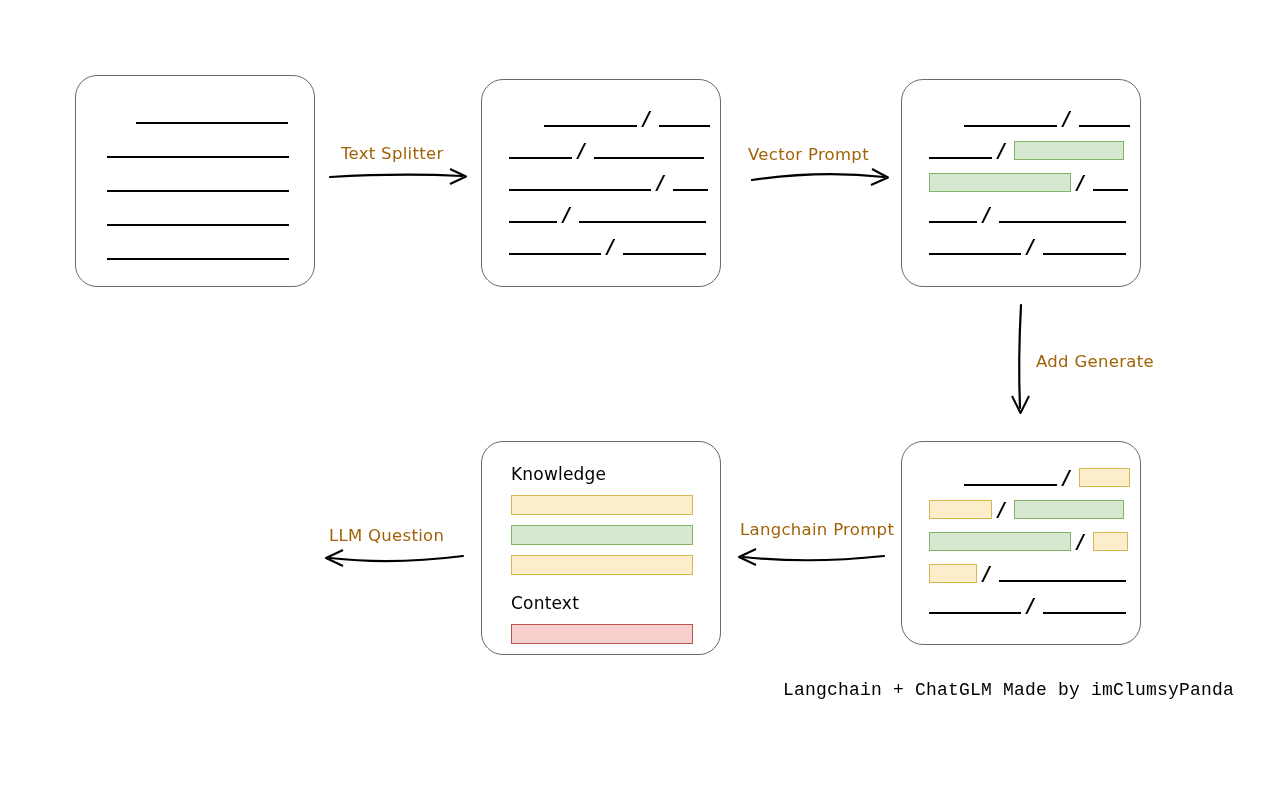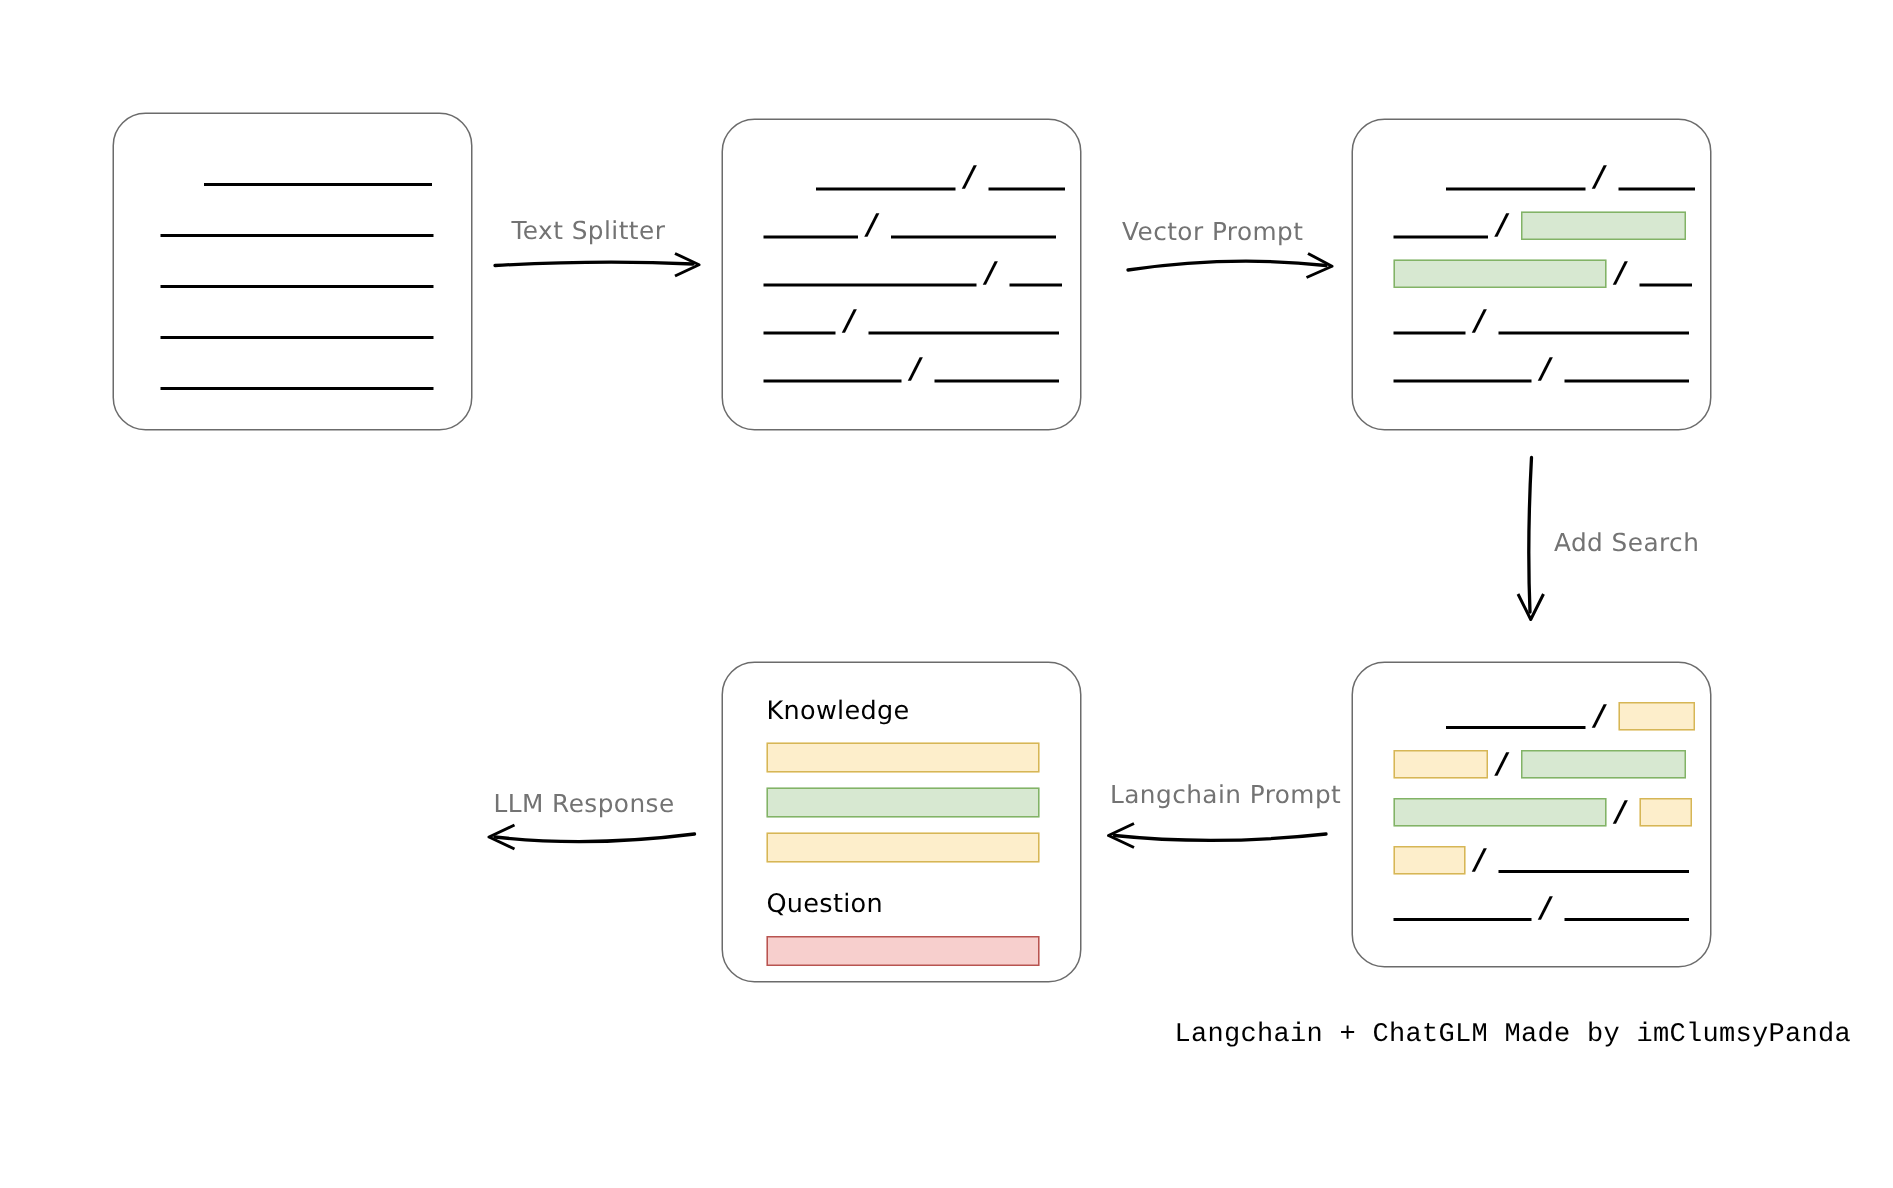--- a/index.html
+++ b/index.html
@@ -67,21 +67,21 @@
     font-family: "DejaVu Sans", sans-serif;
     font-size: 17px;
     color: #000000;
     letter-spacing: 0.2px;
     white-space: nowrap;
   }
   .edgelabel {
     position: absolute;
     font-family: "DejaVu Sans", sans-serif;
     font-size: 16.5px;
-    color: #737373;
+    color: #a16207;
     white-space: nowrap;
     letter-spacing: 0.3px;
   }
   .footer {
     position: absolute;
     font-family: Liberation Mono, monospace;
     font-size: 18px;
     color: #000000;
     white-space: nowrap;
     letter-spacing: 0.2px;
@@ -200,21 +200,21 @@
         <span class="slash" style="left: 125px; top: 154px;">/</span>
         <div class="rowline" style="left: 141px; top: 170px; width: 83px;"></div>
       </div>
     </div>
 
   <div class="node" id="node-prompt" style="left:481px; top:441px; width:240px; height:214px;">
       <div class="boxlabel" style="left: 29px; top: 22px;">Knowledge</div>
       <div class="bar yellow" style="left: 29px; top: 53px; width: 182px;"></div>
       <div class="bar green" style="left: 29px; top: 83px; width: 182px;"></div>
       <div class="bar yellow" style="left: 29px; top: 113px; width: 182px;"></div>
-      <div class="boxlabel" style="left: 29px; top: 151px;">Question</div>
+      <div class="boxlabel" style="left: 29px; top: 151px;">Context</div>
       <div class="bar red" style="left: 29px; top: 182px; width: 182px;"></div>
     </div>
 
 
   <svg class="arrows" viewBox="0 0 1262 792">
 
     <g>
       <path d="M 330 177 Q 400 173 462 176" stroke="#000" stroke-width="2.2" fill="none" stroke-linecap="round"></path>
       <path d="M 450 169 L 466 176.5 L 450 184" stroke="#000" stroke-width="2" fill="none" stroke-linejoin="round"></path>
     </g>
@@ -235,19 +235,19 @@
     </g>
 
     <g>
       <path d="M 463 556 Q 392 565 330 558" stroke="#000" stroke-width="2.2" fill="none" stroke-linecap="round"></path>
       <path d="M 343 550 L 326 558 L 343 566" stroke="#000" stroke-width="2" fill="none" stroke-linejoin="round"></path>
     </g>
   </svg>
 
   <div class="edgelabel" style="left:341px; top:144px;">Text Splitter</div>
   <div class="edgelabel" style="left:748px; top:145px;">Vector Prompt</div>
-  <div class="edgelabel" style="left:1036px; top:352px;">Add Search</div>
+  <div class="edgelabel" style="left:1036px; top:352px;">Add Generate</div>
   <div class="edgelabel" style="left:740px; top:520px;">Langchain Prompt</div>
-  <div class="edgelabel" style="left:329px; top:526px;">LLM Response</div>
+  <div class="edgelabel" style="left:329px; top:526px;">LLM Question</div>
 
   <div class="footer" style="left:783px; top:680px;">Langchain + ChatGLM Made by imClumsyPanda</div>
 
 </div>
 
 </body></html>

